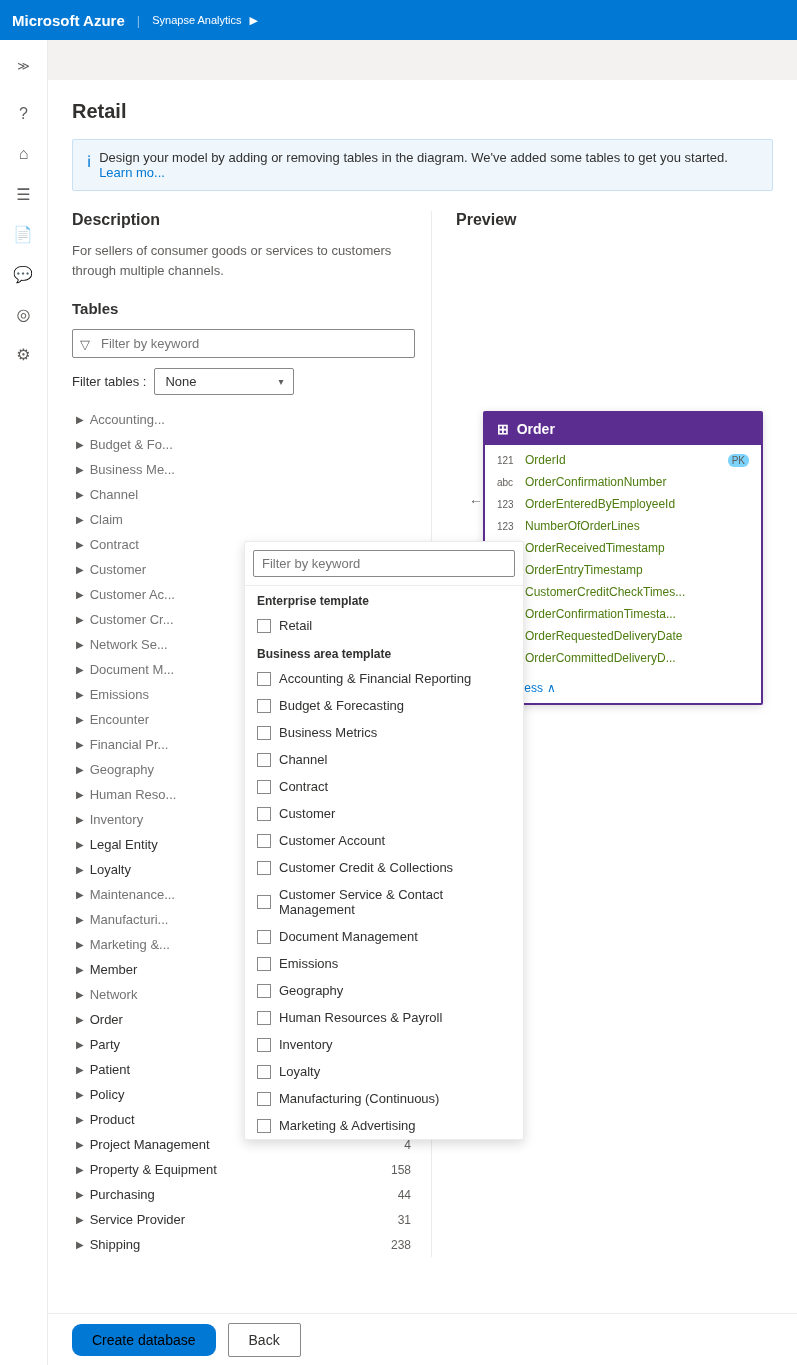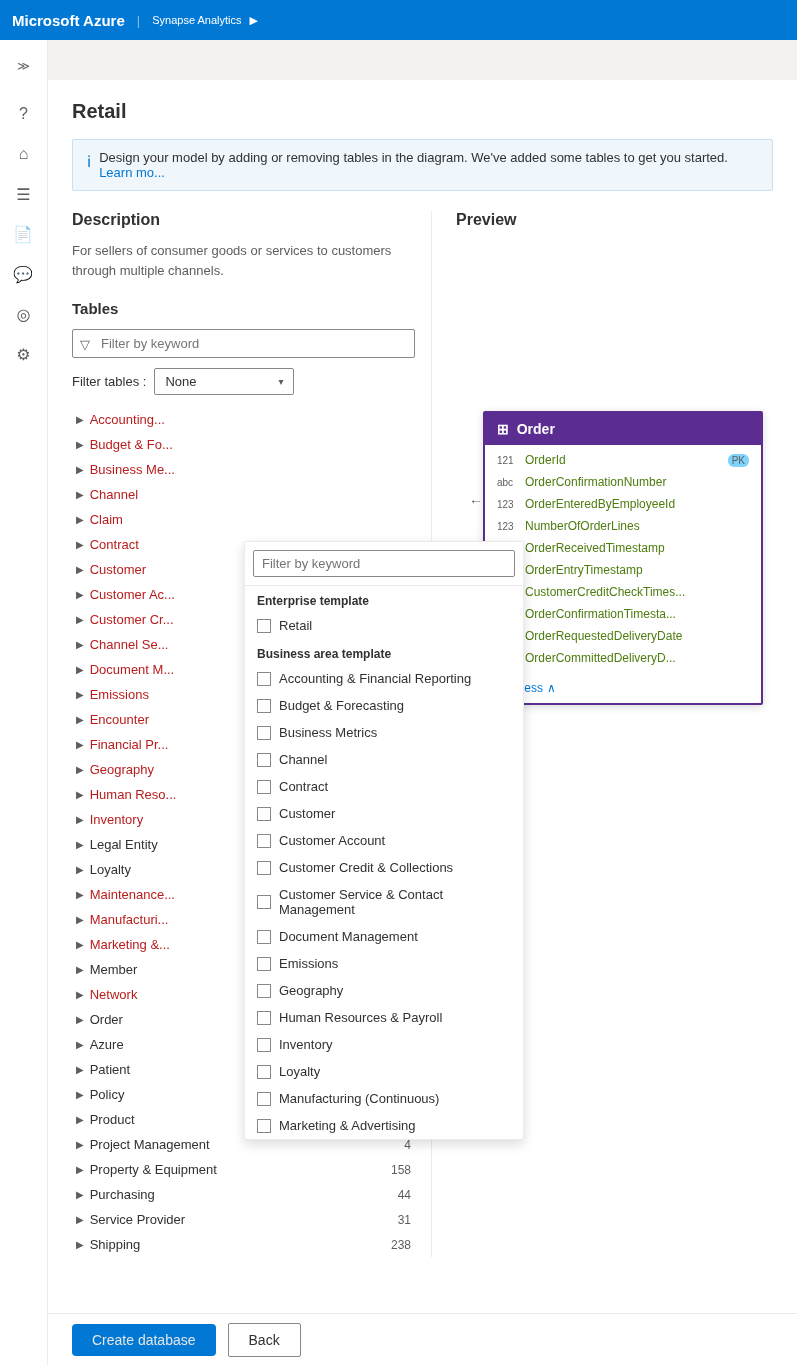--- a/index.html
+++ b/index.html
@@ -158,21 +158,21 @@
     .table-item {
       display: flex;
       align-items: center;
       justify-content: space-between;
       padding: 5px 4px;
       cursor: pointer;
       border-radius: 2px;
     }
     .table-item-left { display: flex; align-items: center; gap: 6px; }
     .expand-arrow { color: #605e5c; font-size: 10px; }
-    .table-name { color: #b91c1c; font-size: 13px; }
+    .table-name { color: #737373; font-size: 13px; }
     .table-name.black { color: #323130; }
     .table-count { color: #605e5c; font-size: 12px; }
 
     
     .right-panel {
       flex: 1;
       padding-left: 24px;
     }
     .preview-title {
       font-size: 16px;
@@ -299,26 +299,26 @@
       height: 52px;
       background: #fff;
       border-top: 1px solid #edebe9;
       display: flex;
       align-items: center;
       padding: 0 24px;
       gap: 12px;
     }
     .btn-primary {
       background: #0078d4;
-      color: #e5e5e5;
+      color: #000000;
       border: none;
       padding: 8px 20px;
       font-size: 14px;
       cursor: pointer;
-      border-radius: 4px;
+      border-radius: 9px;
     }
     .btn-secondary {
       background: #fff;
       color: #323130;
       border: 1px solid #8a8886;
       padding: 8px 20px;
       font-size: 14px;
       cursor: pointer;
       border-radius: 2px;
     }
@@ -436,21 +436,21 @@
           <li class="table-item">
     <div class="table-item-left">
       <span class="expand-arrow">▶</span>
       <span class="table-name">Customer Cr...</span>
     </div>
 
   </li>
           <li class="table-item">
     <div class="table-item-left">
       <span class="expand-arrow">▶</span>
-      <span class="table-name">Channel Se...</span>
+      <span class="table-name">Network Se...</span>
     </div>
 
   </li>
           <li class="table-item">
     <div class="table-item-left">
       <span class="expand-arrow">▶</span>
       <span class="table-name">Document M...</span>
     </div>
 
   </li>
@@ -548,21 +548,21 @@
           <li class="table-item">
     <div class="table-item-left">
       <span class="expand-arrow">▶</span>
       <span class="table-name black">Order</span>
     </div>
     <span class="table-count">33</span>
   </li>
           <li class="table-item">
     <div class="table-item-left">
       <span class="expand-arrow">▶</span>
-      <span class="table-name black">Azure</span>
+      <span class="table-name black">Party</span>
     </div>
     <span class="table-count">217</span>
   </li>
           <li class="table-item">
     <div class="table-item-left">
       <span class="expand-arrow">▶</span>
       <span class="table-name black">Patient</span>
     </div>
     <span class="table-count">11</span>
   </li>

